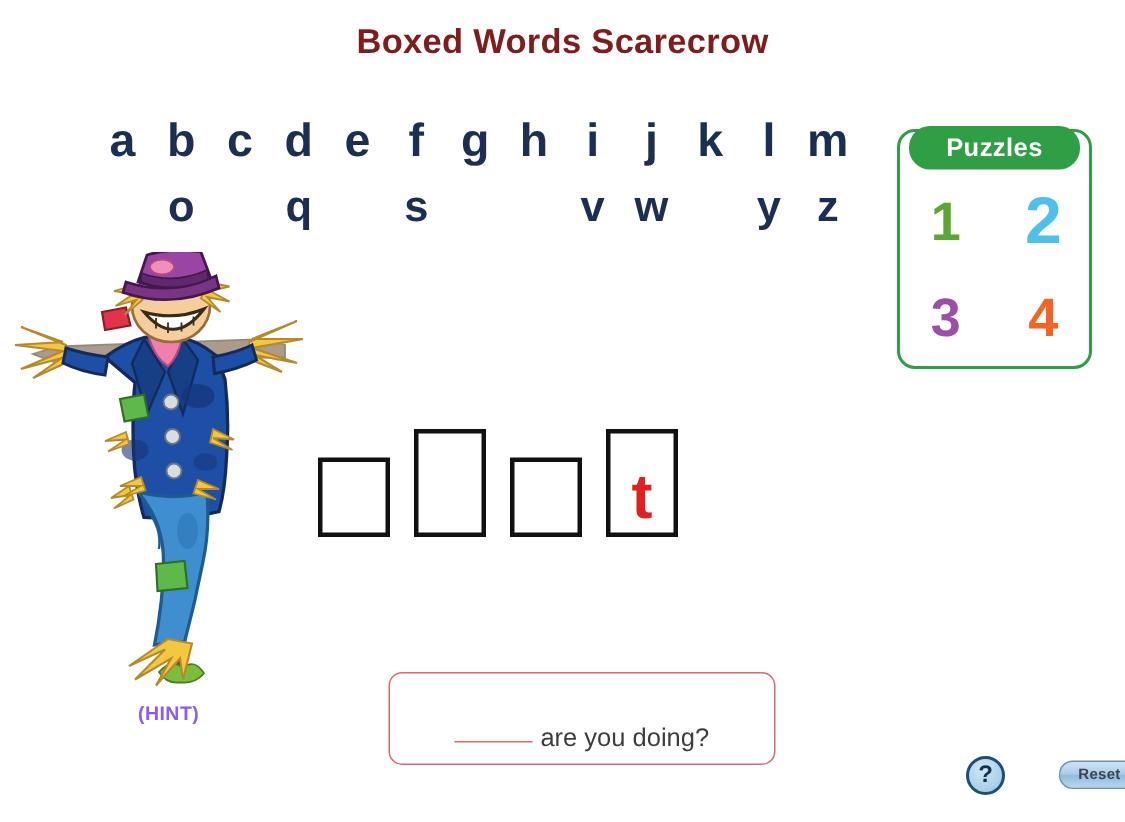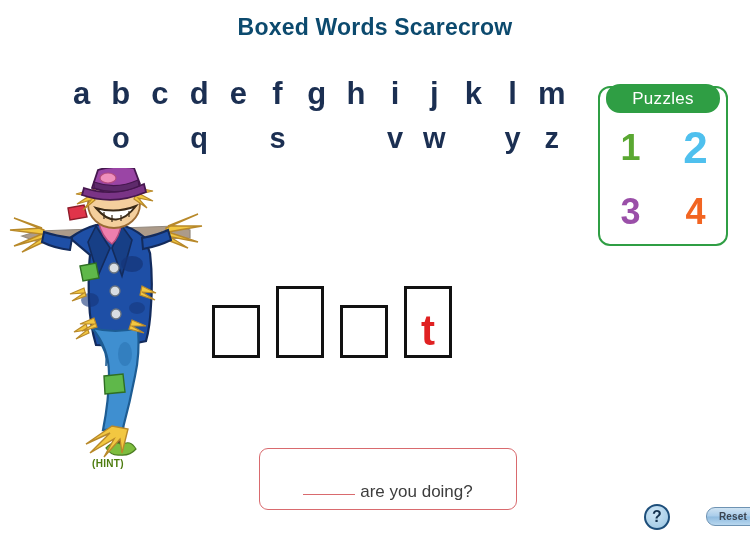--- a/index.html
+++ b/index.html
@@ -24,21 +24,21 @@
 
   
   #page-title {
     position: absolute;
     left: 0;
     top: 14px;
     width: 750px;
     text-align: center;
     font-size: 23px;
     font-weight: bold;
-    color: #0c4a6e;
+    color: #7f1d1d;
     letter-spacing: 0.2px;
   }
 
   
   #alphabet {
     position: absolute;
     left: 62px;
     top: 72px;
     width: 510px;
   }
@@ -79,21 +79,21 @@
   #puzzles-header {
     position: absolute;
     left: 606px;
     top: 84px;
     width: 114px;
     height: 29px;
     background: #2f9e44;
     border-radius: 14px;
     color: #ffffff;
     font-size: 17px;
-    font-weight: normal;
+    font-weight: bold;
     text-align: center;
     line-height: 29px;
     letter-spacing: 0.3px;
   }
   #puzzles-grid {
     position: absolute;
     left: 598px;
     top: 116px;
     width: 130px;
     height: 128px;
@@ -118,24 +118,24 @@
     left: 8px;
     top: 168px;
     width: 196px;
     height: 292px;
   }
 
   
   #hint-label {
     position: absolute;
     left: 92px;
-    top: 458px;
-    font-size: 10px;
-    font-weight: bold;
-    color: #4d7c0f;
+    top: 468px;
+    font-size: 13px;
+    font-weight: bold;
+    color: #8b5cf6;
     letter-spacing: 0.3px;
   }
 
   
   #word-boxes {
     position: absolute;
     left: 212px;
     top: 278px;
     width: 260px;
     height: 82px;

